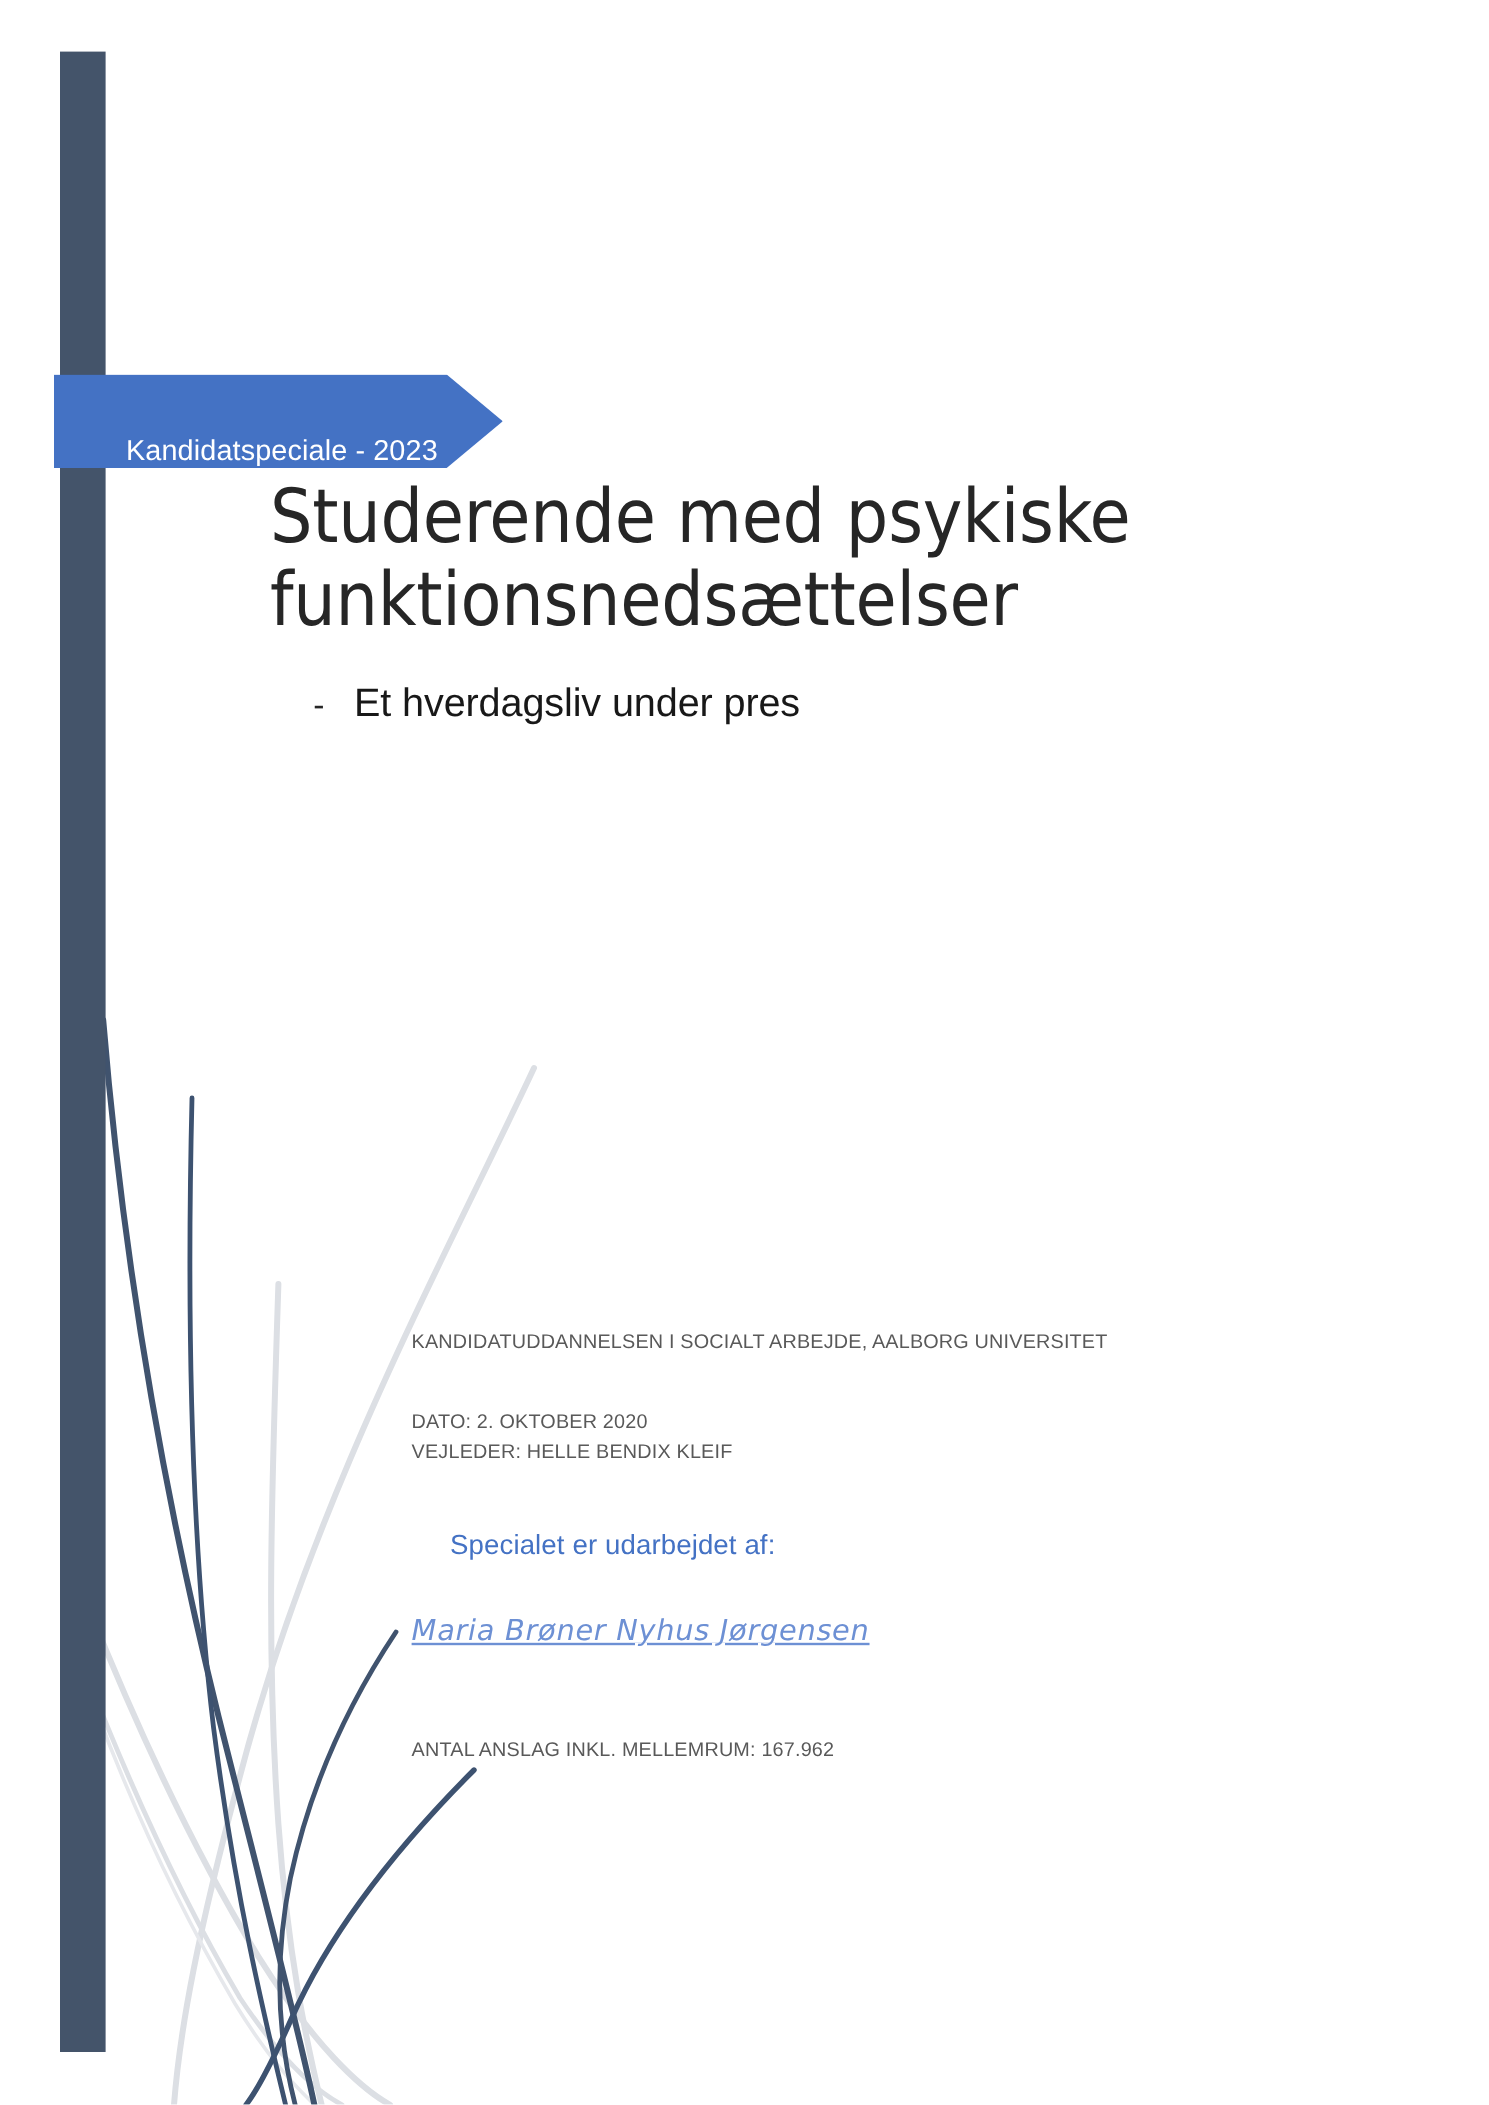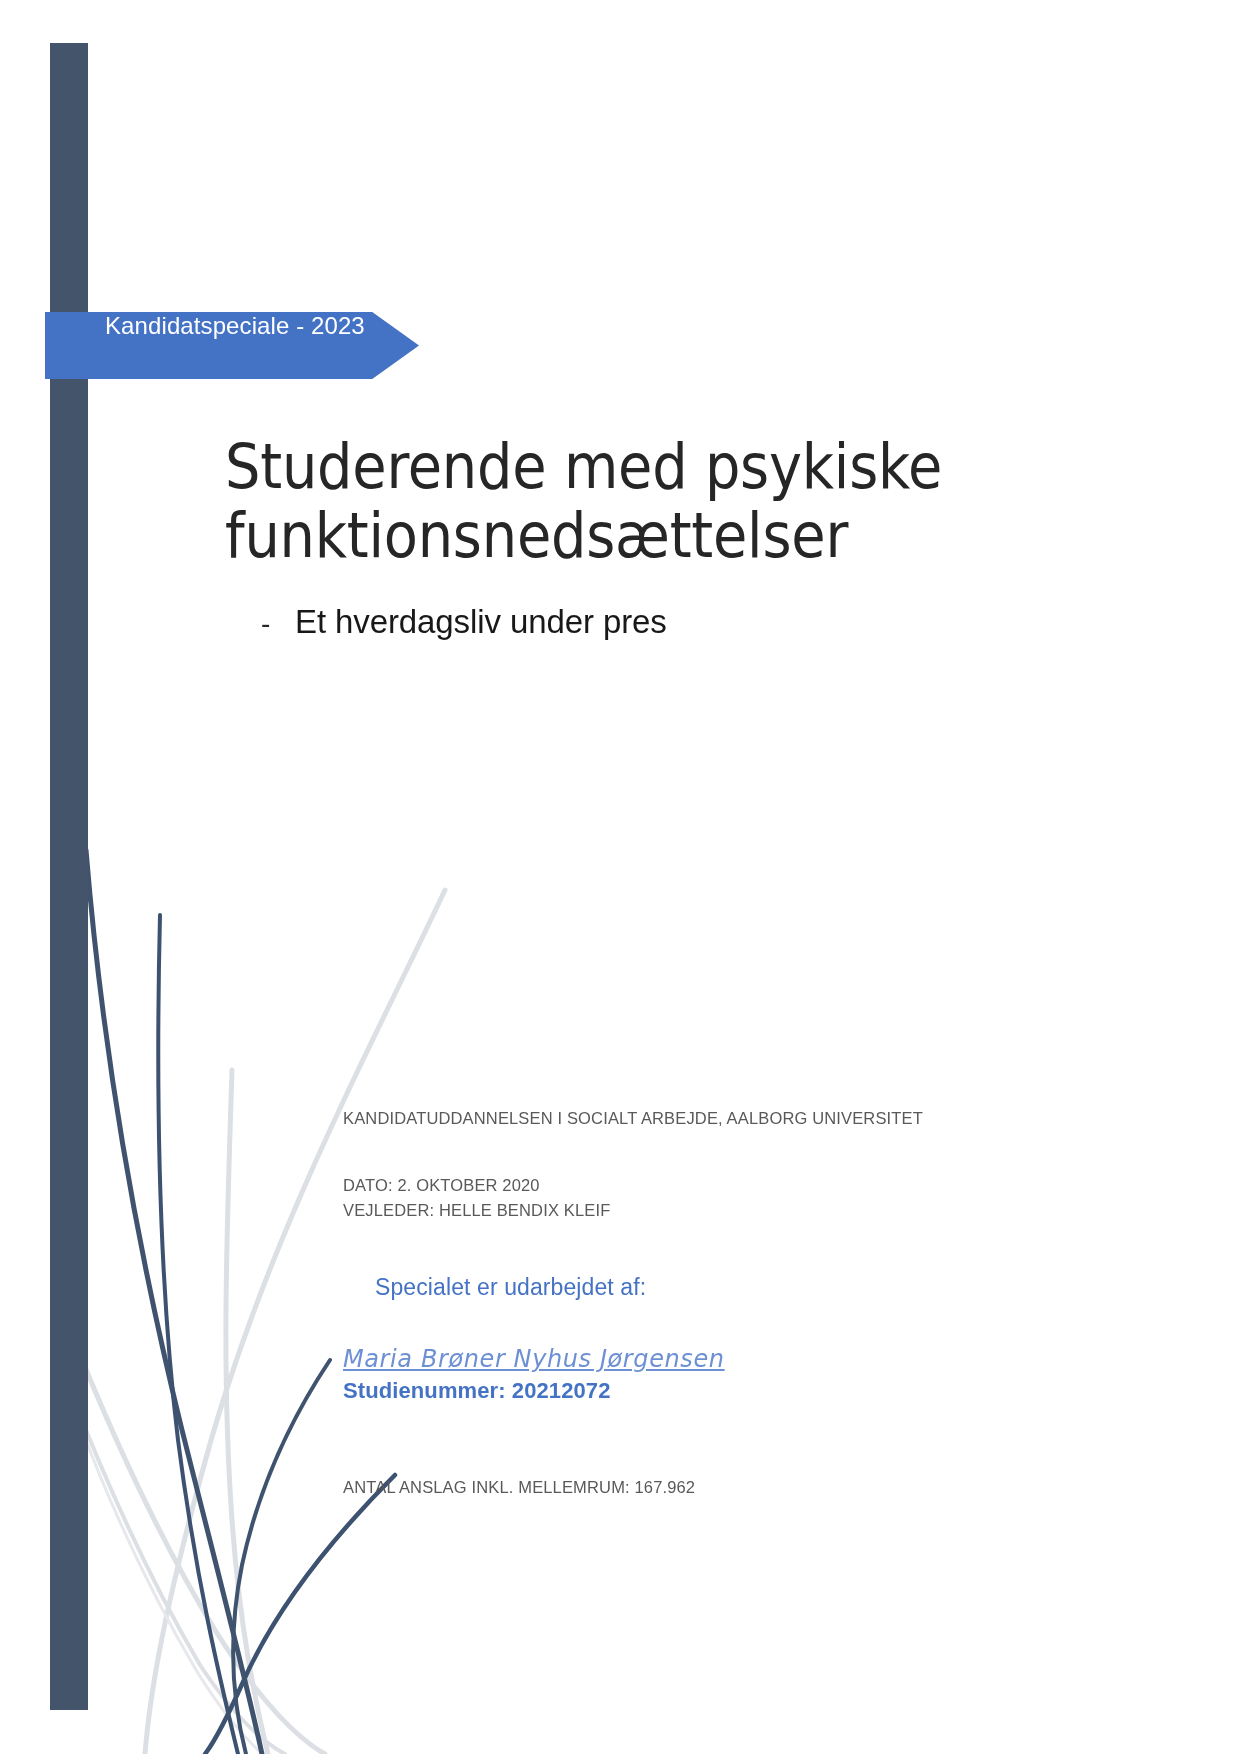--- a/index.html
+++ b/index.html
@@ -40,42 +40,42 @@
     z-index: 1;
     pointer-events: none;
   }
 
   
   .banner {
     position: absolute;
     left: 45px;
     top: 312px;
     width: 374px;
-    height: 67px;
+    height: 78px;
     background: #4472c4;
     z-index: 4;
     -webkit-clip-path: polygon(0 0, 87.5% 0, 100% 50%, 87.5% 100%, 0 100%);
     clip-path: polygon(0 0, 87.5% 0, 100% 50%, 87.5% 100%, 0 100%);
     display: flex;
-    align-items: flex-start;
+    align-items: flex-end;
   }
   .banner-label {
     color: #ffffff;
     font-size: 24px;
     font-weight: 400;
     letter-spacing: 0.1px;
     padding-left: 60px;
     white-space: nowrap;
   }
 
   
   .title-block {
     position: absolute;
     left: 225px;
-    top: 432px;
+    top: 396px;
     width: 800px;
     z-index: 5;
   }
   .main-title {
     font-family: "DejaVu Sans Condensed", "Liberation Sans Narrow", "Liberation Sans", sans-serif;
     font-size: 62px;
     font-weight: 300;
     line-height: 1.12;
     color: #262626;
     letter-spacing: -0.2px;
@@ -190,20 +190,19 @@
     <div class="meta-line">DATO: 2. OKTOBER 2020</div>
     <div class="meta-line">VEJLEDER: HELLE BENDIX KLEIF</div>
 
     <div class="meta-gap-md"></div>
 
     <div class="author-heading">Specialet er udarbejdet af:</div>
 
     <div class="meta-gap-lg"></div>
 
     <div class="signature">Maria Brøner Nyhus Jørgensen</div>
-    <div class="student-no">Studienummer: 20212072</div>
 
     <div class="meta-gap-xl"></div>
 
     <div class="meta-line">ANTAL ANSLAG INKL. MELLEMRUM: 167.962</div>
   </div>
 
 </div>
 
 </body></html>

